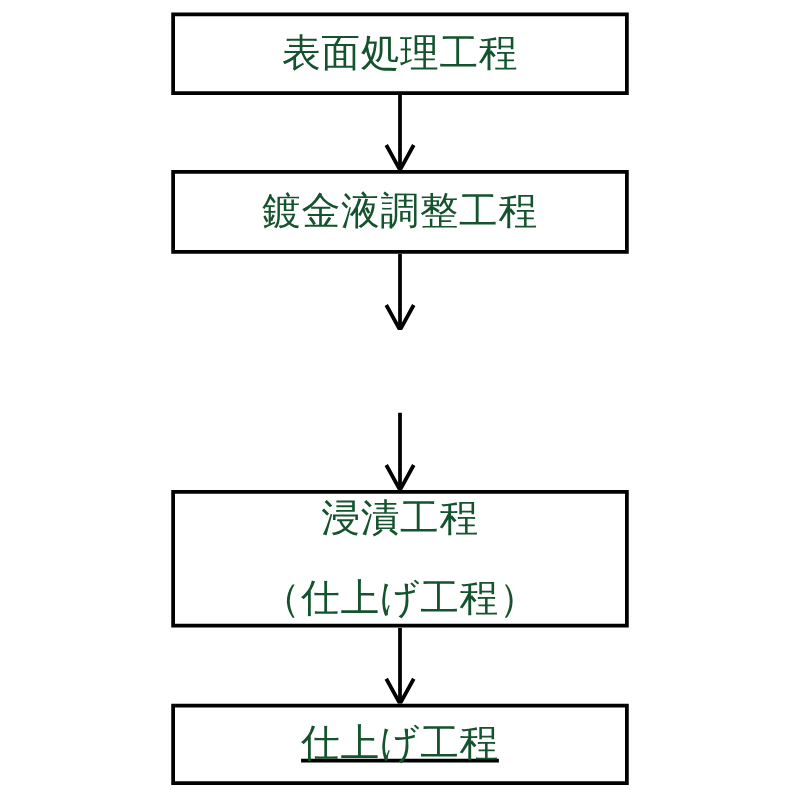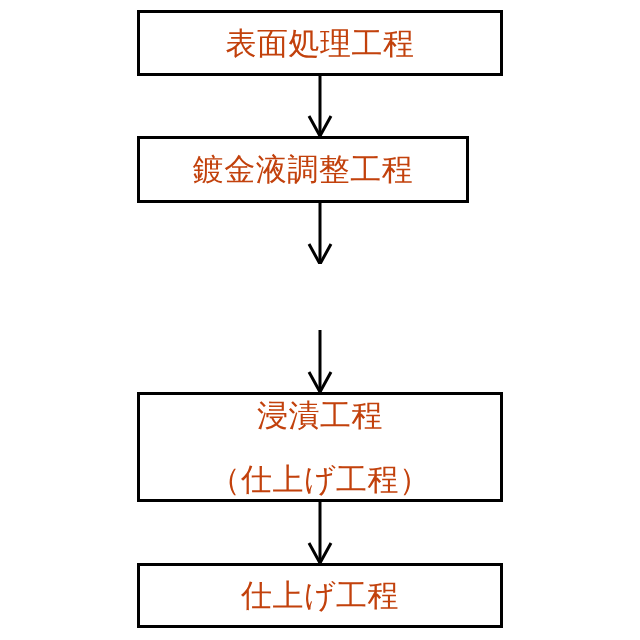--- a/index.html
+++ b/index.html
@@ -28,21 +28,21 @@
     justify-content: center;
     color: #000000;
   }
   .node-line {
     display: block;
     font-size: 31px;
     line-height: 1.30;
     letter-spacing: 0.5px;
     white-space: nowrap;
     font-weight: 400;
-    color: #c2410c;
+    color: #14532d;
   }
   .flow-arrow {
     position: absolute;
     overflow: visible;
   }
   .flow-arrow svg {
     display: block;
   }
 </style>
 </head>
@@ -70,23 +70,23 @@
     </div>
     <div class="flow-arrow" style="left: 305px; top: 502px; width: 30px; height: 61px;">
       <svg width="30" height="61" viewBox="0 0 30 61">
         <line x1="15" y1="0" x2="15" y2="61" stroke="#000000" stroke-width="3"></line>
         <polyline points="4,41 15,61 26,41" fill="none" stroke="#000000" stroke-width="3" stroke-linecap="butt" stroke-linejoin="miter"></polyline>
       </svg>
     </div>
     <div class="flow-node" style="left: 137px; top: 10px; width: 366px; height: 66px; border-width: 3px; border-color: rgb(0, 0, 0);">
       <span class="node-line">表面処理工程</span>
     </div>
-    <div class="flow-node" style="left: 137px; top: 136px; width: 332px; height: 67px; border-width: 3px; border-color: rgb(0, 0, 0);">
+    <div class="flow-node" style="left: 137px; top: 136px; width: 366px; height: 67px; border-width: 3px; border-color: rgb(0, 0, 0);">
       <span class="node-line">鍍金液調整工程</span>
     </div>
     <div class="flow-node" style="left: 137px; top: 392px; width: 366px; height: 110px; border-width: 3px; border-color: rgb(0, 0, 0); gap: 23px;">
       <span class="node-line">浸漬工程</span>
       <span class="node-line">（仕上げ工程）</span>
     </div>
-    <div class="flow-node" style="left: 137px; top: 563px; width: 366px; height: 65px; border-width: 3px; border-color: rgb(0, 0, 0);">
+    <div class="flow-node" style="left: 137px; top: 563px; width: 366px; height: 65px; border-width: 3px; border-color: rgb(0, 0, 0); text-decoration: underline;">
       <span class="node-line">仕上げ工程</span>
     </div>
   </div>
 
 </body></html>

